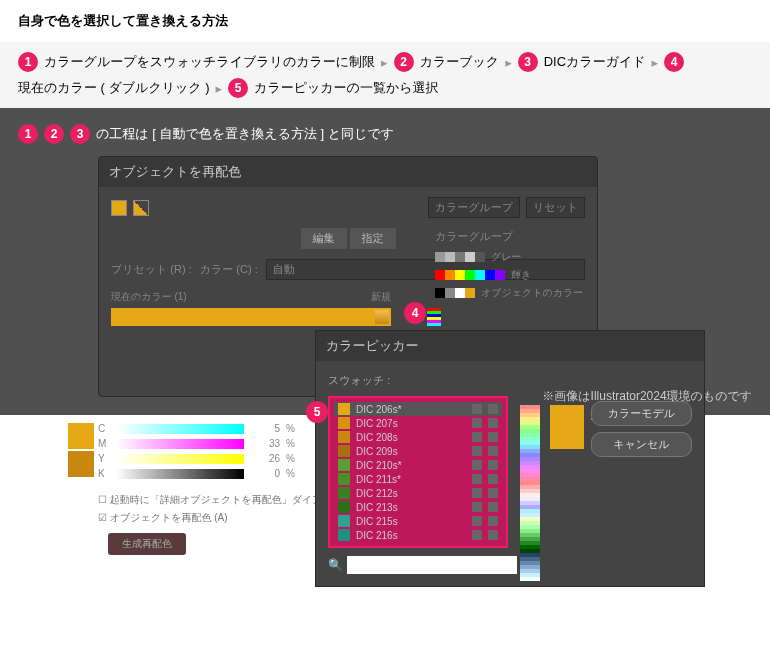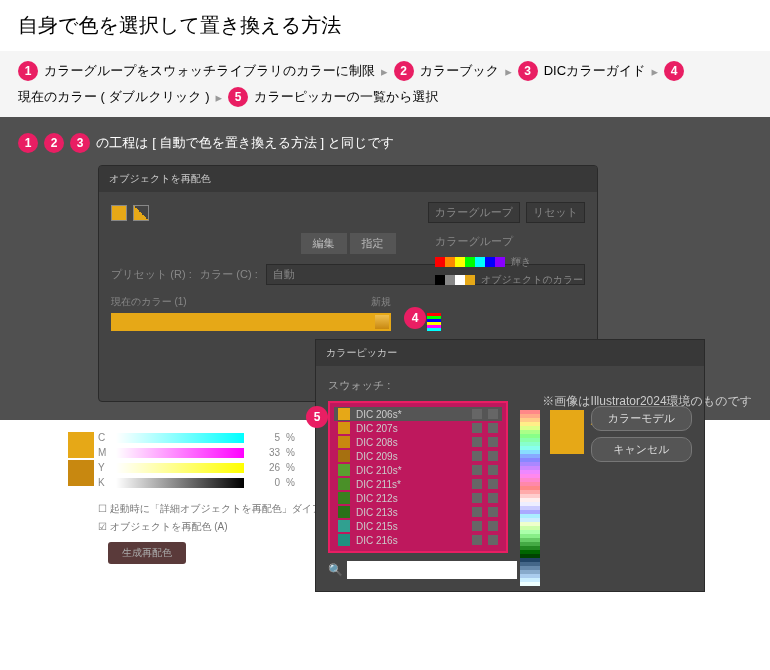--- a/index.html
+++ b/index.html
@@ -1,30 +1,30 @@
 <!DOCTYPE html>
 <html><head>
   <meta charset="utf-8">
   <style>
     * { margin: 0; padding: 0; box-sizing: border-box; font-family: sans-serif; }
     body { width: 770px; height: 670px; background: #fff; }
     
     .header { padding: 12px 18px; }
-    .header h2 { font-size: 20px; font-weight: normal; }
+    .header h2 { font-size: 13px; font-weight: bold; }
     
     .breadcrumb { background: #f5f5f5; padding: 10px 18px; display: flex; flex-wrap: wrap; align-items: center; gap: 6px; font-size: 13px; }
     .bc-num { display: inline-flex; align-items: center; justify-content: center; width: 20px; height: 20px; border-radius: 50%; background: #e91e63; color: #fff; font-weight: bold; font-size: 12px; }
     .bc-arrow { color: #999; }
     
     .canvas { background: #505050; padding: 16px 18px 18px; position: relative; }
     .canvas-caption { color: #fff; font-size: 13px; margin-bottom: 12px; display: flex; align-items: center; gap: 4px; flex-wrap: wrap; }
     .canvas-caption .bc-num { margin-right: 2px; }
     
     .dialog1 { width: 500px; margin-left: 80px; background: #444; border: 1px solid #2a2a2a; border-radius: 4px; overflow: hidden; }
-    .dlg-title { background: #383838; color: #ccc; font-size: 10px; padding: 6px 10px; }
+    .dlg-title { background: #383838; color: #ccc; font-size: 13px; padding: 6px 10px; }
     .dlg-body { padding: 10px 12px; }
     
     .toprow { display: flex; align-items: center; gap: 6px; margin-bottom: 10px; }
     .swatch-sq { width: 16px; height: 16px; background: #e6a817; border: 1px solid #888; }
     .swatch-sq.striped { background: linear-gradient(45deg, #e6a817 50%, transparent 50%); }
     .spacer { flex: 1; }
     .select-fake { background: #3a3a3a; color: #888; font-size: 11px; padding: 2px 6px; border: 1px solid #2a2a2a; }
     
     .tabs { display: flex; justify-content: center; gap: 3px; margin-bottom: 10px; }
     .tab { background: #555; color: #bbb; font-size: 11px; padding: 3px 12px; }
@@ -145,20 +145,30 @@
         <div class="colorbar-labels">
           <span>現在のカラー (1)</span>
           <span>新規</span>
         </div>
         <div class="colorbar"></div>
         <span class="bc-marker marker4">4</span>
         <span class="newcolor-strip"></span>
       </div>
       <div class="colorgroup-panel">
         <div class="cg-title">カラーグループ</div>
+        <div class="cg-row">
+          <span class="cg-swatches">
+              <span class="cg-sw" style="background:#999"></span>
+              <span class="cg-sw" style="background:#bbb"></span>
+              <span class="cg-sw" style="background:#777"></span>
+              <span class="cg-sw" style="background:#ccc"></span>
+              <span class="cg-sw" style="background:#555"></span>
+            </span>
+          <span>グレー</span>
+        </div>
         <div class="cg-row">
           <span class="cg-swatches">
               <span class="cg-sw" style="background:#f00"></span>
               <span class="cg-sw" style="background:#f80"></span>
               <span class="cg-sw" style="background:#ff0"></span>
               <span class="cg-sw" style="background:#0f0"></span>
               <span class="cg-sw" style="background:#0ff"></span>
               <span class="cg-sw" style="background:#00f"></span>
               <span class="cg-sw" style="background:#80f"></span>
             </span>

